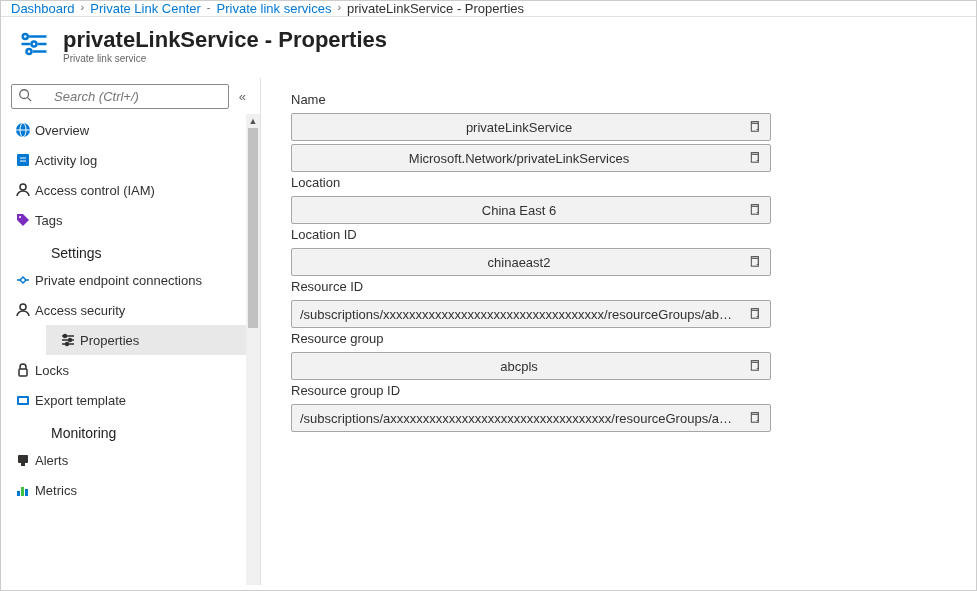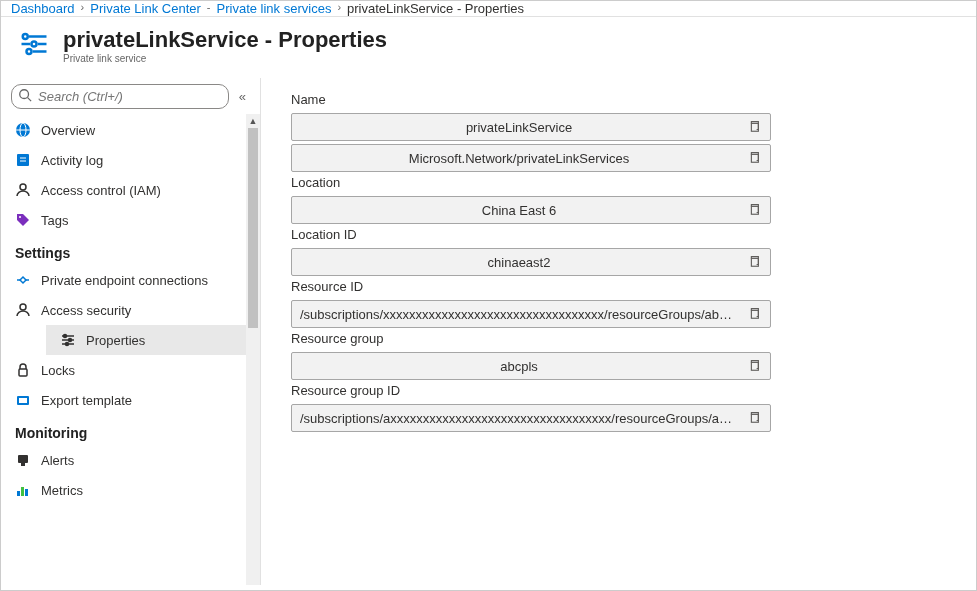--- a/index.html
+++ b/index.html
@@ -59,23 +59,23 @@
     display: flex;
     align-items: center;
     padding: 6px 10px;
     gap: 6px;
   }
   .search-box {
     flex: 1;
     display: flex;
     align-items: center;
     border: 1px solid #8a8886;
-    border-radius: 10px;
+    border-radius: 2px;
     padding: 3px 6px;
-    gap: 6px;
+    gap: 22px;
     background: #fff;
   }
   .search-box input {
     border: none;
     outline: none;
     font-size: 13px;
     font-style: italic;
     color: #666;
     width: 100%;
     background: transparent;
@@ -88,32 +88,33 @@
   }
   .nav-scroll {
     flex: 1;
     overflow-y: auto;
     position: relative;
   }
   .nav-item {
     display: flex;
     align-items: center;
     padding: 7px 14px;
-    gap: 10px;
+    gap: 4px;
     cursor: pointer;
     font-size: 13px;
     color: #323130;
   }
   .nav-item.selected { background: #e8e8e8; margin-left: 45px; }
   .nav-icon { width: 16px; height: 16px; flex-shrink: 0; display: flex; align-items: center; justify-content: center; }
   .nav-section {
-    font-weight: 700;
+    font-weight: 400;
     padding: 10px 14px 4px 14px;
     font-size: 14px;
     color: #222;
+    margin-left: 36px;
   }
   .scrollbar-track {
     position: absolute;
     right: 0;
     top: 36px;
     bottom: 0;
     width: 14px;
     background: #f0f0f0;
   }
   .scrollbar-arrow {

